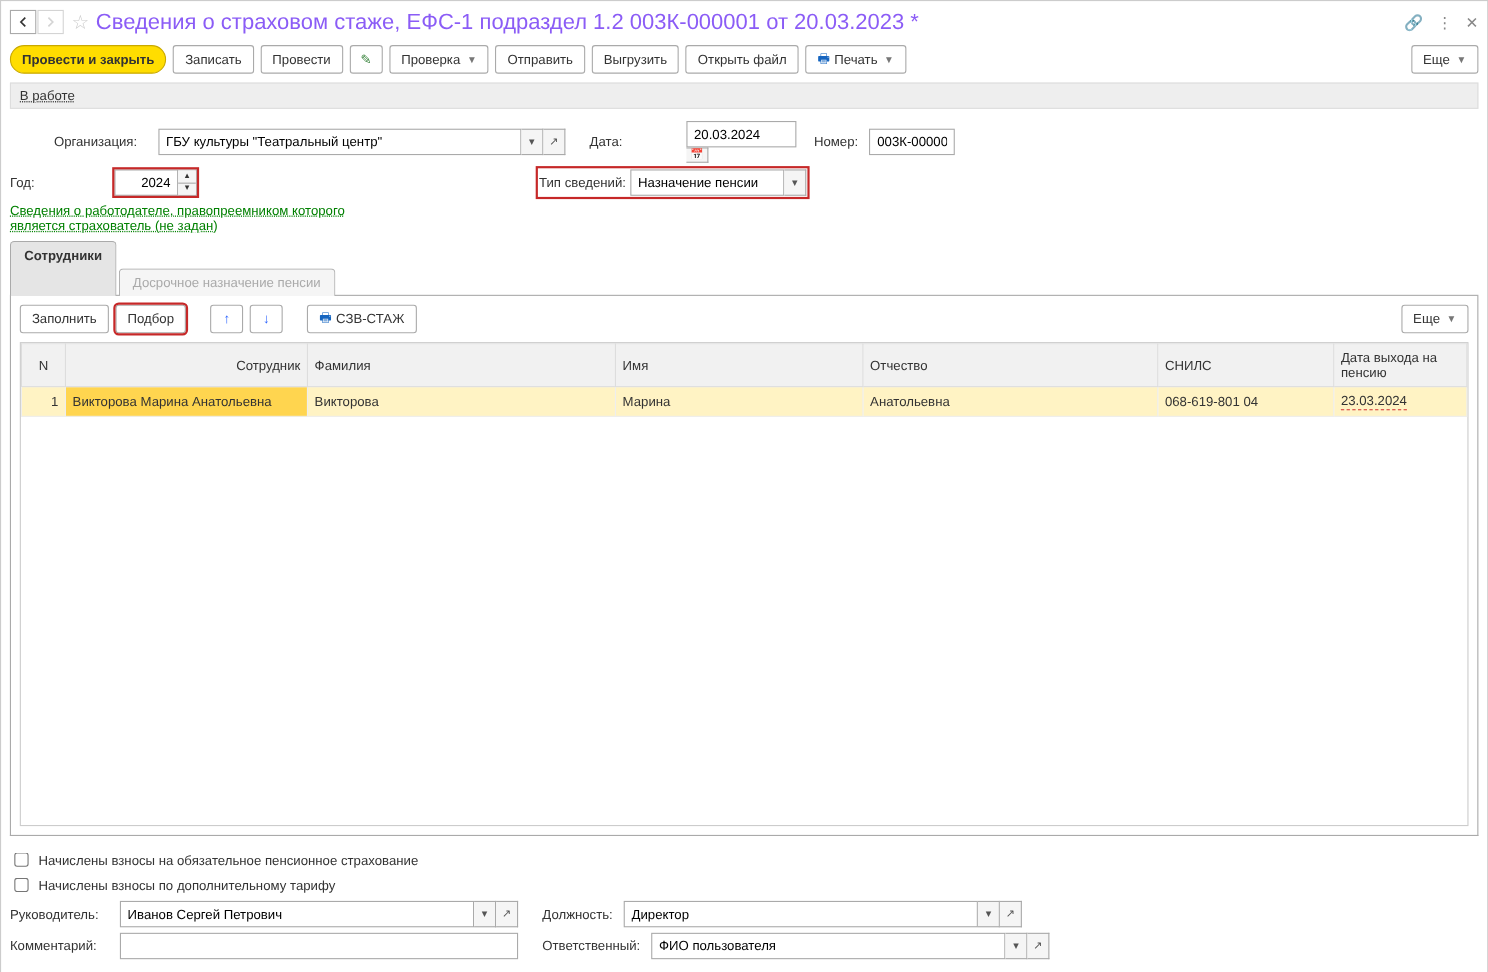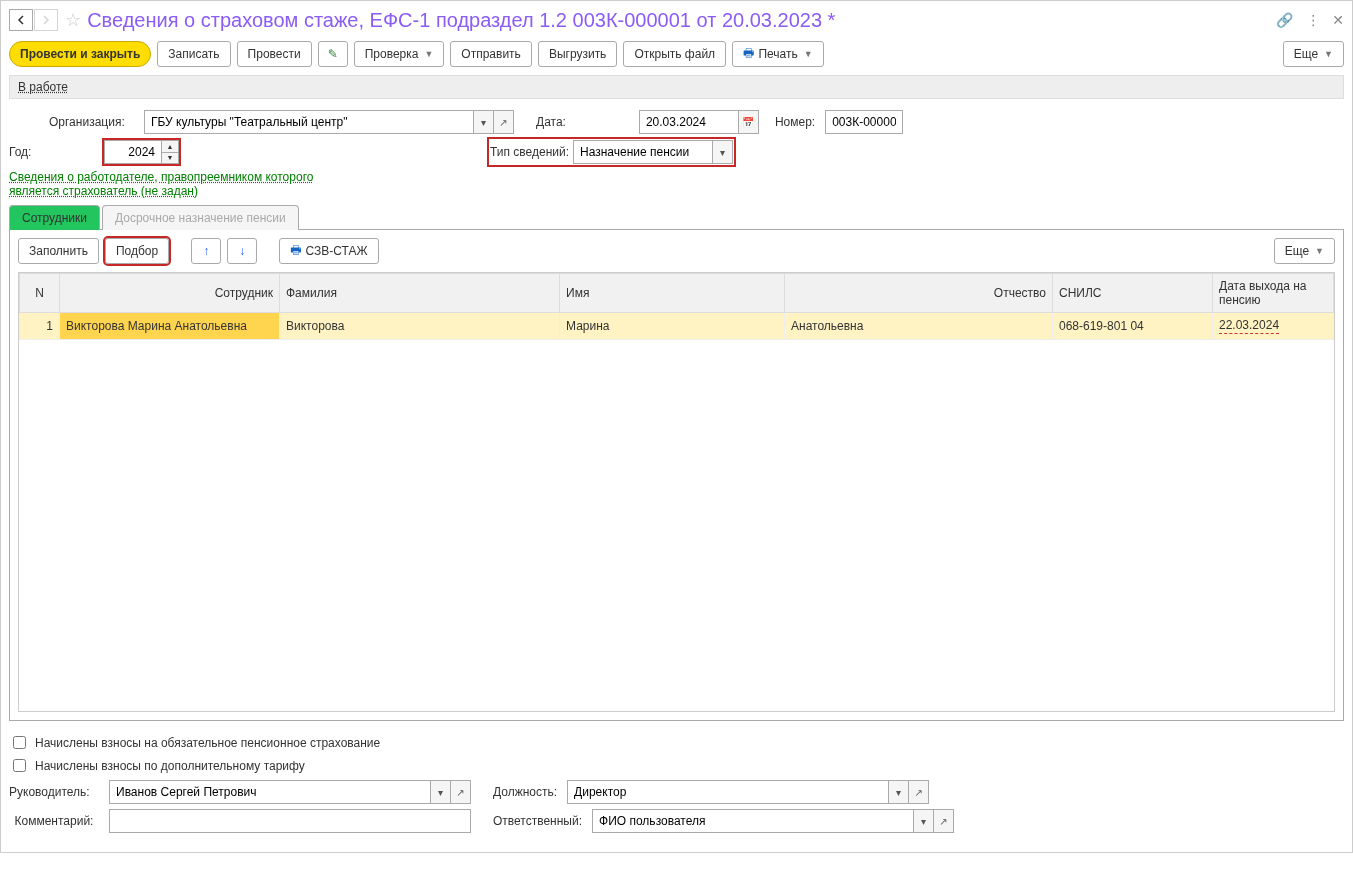--- a/index.html
+++ b/index.html
@@ -74,22 +74,22 @@
   .tabs {
     display: flex; border-bottom: 1px solid #aaa;
     margin-top: 6px;
   }
   .tab {
     padding: 5px 12px; border: 1px solid #aaa;
     border-bottom: none; background: #f5f5f5;
     border-radius: 4px 4px 0 0; margin-right: 2px; cursor: pointer;
     position: relative; top: 1px;
   }
-  .tab.active { background: #22c55e; }
-  .tab.disabled { color: #aaa; }
+  .tab.active { background: #e5e5e5; font-weight: bold; }
+  .tab.disabled { color: #aaa; margin-top: 25px; }
 
   .tab-panel { border: 1px solid #aaa; border-top: none; padding: 8px; }
 
   .panel-toolbar { display:flex; align-items:center; gap:6px; }
 
   
   .tbl-wrap { border: 1px solid #ccc; margin-top: 8px; height: 440px; overflow: auto; background:#fff;}
   table.grid { width: 100%; border-collapse: collapse; }
   table.grid th {
     background: #f1f1f1; border: 1px solid #ddd;
@@ -171,21 +171,21 @@
 
     <div class="form-row">
       <span class="lbl" style="width:85px;margin-left:40px;">Организация:</span>
       <div class="input-group">
         <input class="txt" style="width: 330px;" value="ГБУ культуры &quot;Театральный центр&quot;">
         <div class="mini-btn">▾</div>
         <div class="mini-btn">↗</div>
       </div>
 
       <span class="lbl" style="margin-left:12px;">Дата:</span>
-      <div class="input-group" style="margin-left:63px;">
+      <div class="input-group" style="margin-left:48px;flex-direction:column;">
         <input class="txt" style="width: 100px;" value="20.03.2024">
         <div class="mini-btn">📅</div>
       </div>
 
       <span class="lbl" style="margin-left:6px;">Номер:</span>
       <input class="txt" style="width: 78px;" value="003К-000001">
     </div>
 
     <div class="form-row">
       <span class="lbl" style="width:85px;">Год:</span>
@@ -245,34 +245,34 @@
       </div>
 
       <div class="tbl-wrap">
         <table class="grid">
           <thead>
             <tr>
               <th style="width:40px;text-align:center;">N</th>
               <th style="width:220px;text-align:right;">Сотрудник</th>
               <th style="width:280px;">Фамилия</th>
               <th style="width:225px;">Имя</th>
-              <th style="width:268px;text-align:right;">Отчество</th>
+              <th style="width:268px;">Отчество</th>
               <th style="width:160px;">СНИЛС</th>
               <th>Дата выхода на пенсию</th>
             </tr>
           </thead>
           <tbody>
             <tr class="selected">
               <td style="text-align:right;">1</td>
               <td class="hl">Викторова Марина Анатольевна</td>
               <td>Викторова</td>
               <td>Марина</td>
               <td>Анатольевна</td>
               <td>068-619-801 04</td>
-              <td><span class="underline-red">22.03.2024</span></td>
+              <td><span class="underline-red">23.03.2024</span></td>
             </tr>
           </tbody>
         </table>
       </div>
     </div>
 
     <div class="bottom-area">
       <div class="checkbox-row">
         <input type="checkbox" style="">
         <span>Начислены взносы на обязательное пенсионное страхование</span>
@@ -292,21 +292,21 @@
 
         <span class="lbl" style="margin-left:12px;">Должность:</span>
         <div class="input-group">
           <input class="txt" style="width: 322px;" value="Директор">
           <div class="mini-btn">▾</div>
           <div class="mini-btn">↗</div>
         </div>
       </div>
 
       <div class="form-row">
-        <span class="lbl" style="width:90px;text-align:center;">Комментарий:</span>
+        <span class="lbl" style="width:90px;">Комментарий:</span>
         <div class="input-group">
           <input class="txt" style="width: 362px;" value="">
         </div>
 
         <span class="lbl" style="margin-left:12px;">Ответственный:</span>
         <div class="input-group">
           <input class="txt" style="width: 322px;" value="ФИО пользователя">
           <div class="mini-btn">▾</div>
           <div class="mini-btn">↗</div>
         </div>

